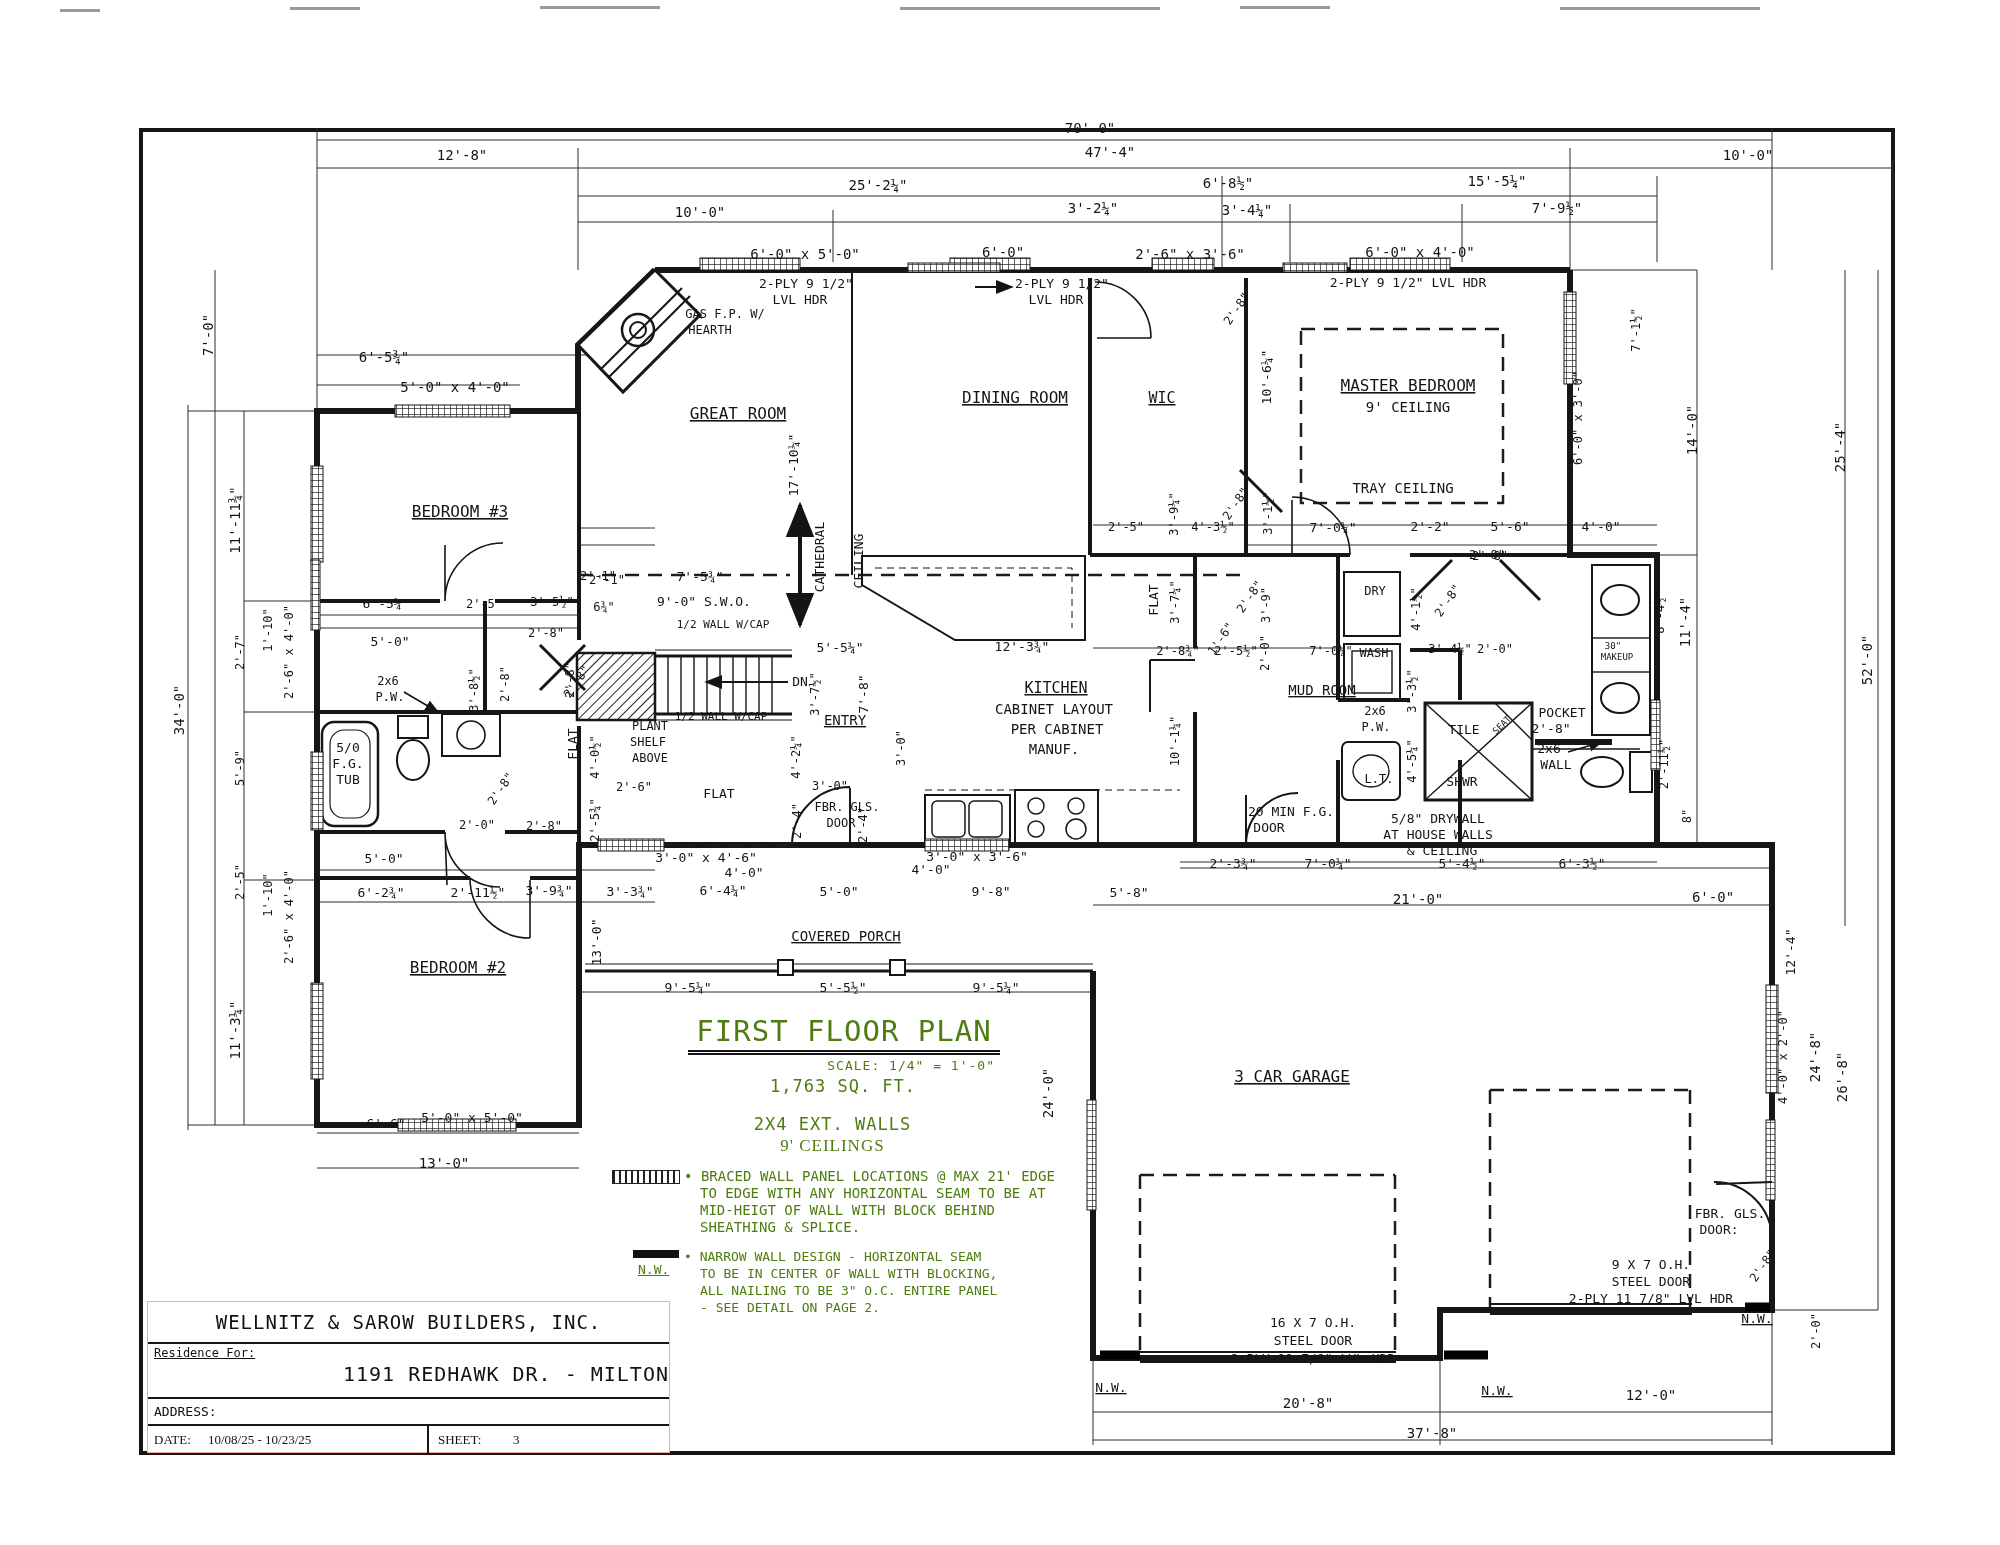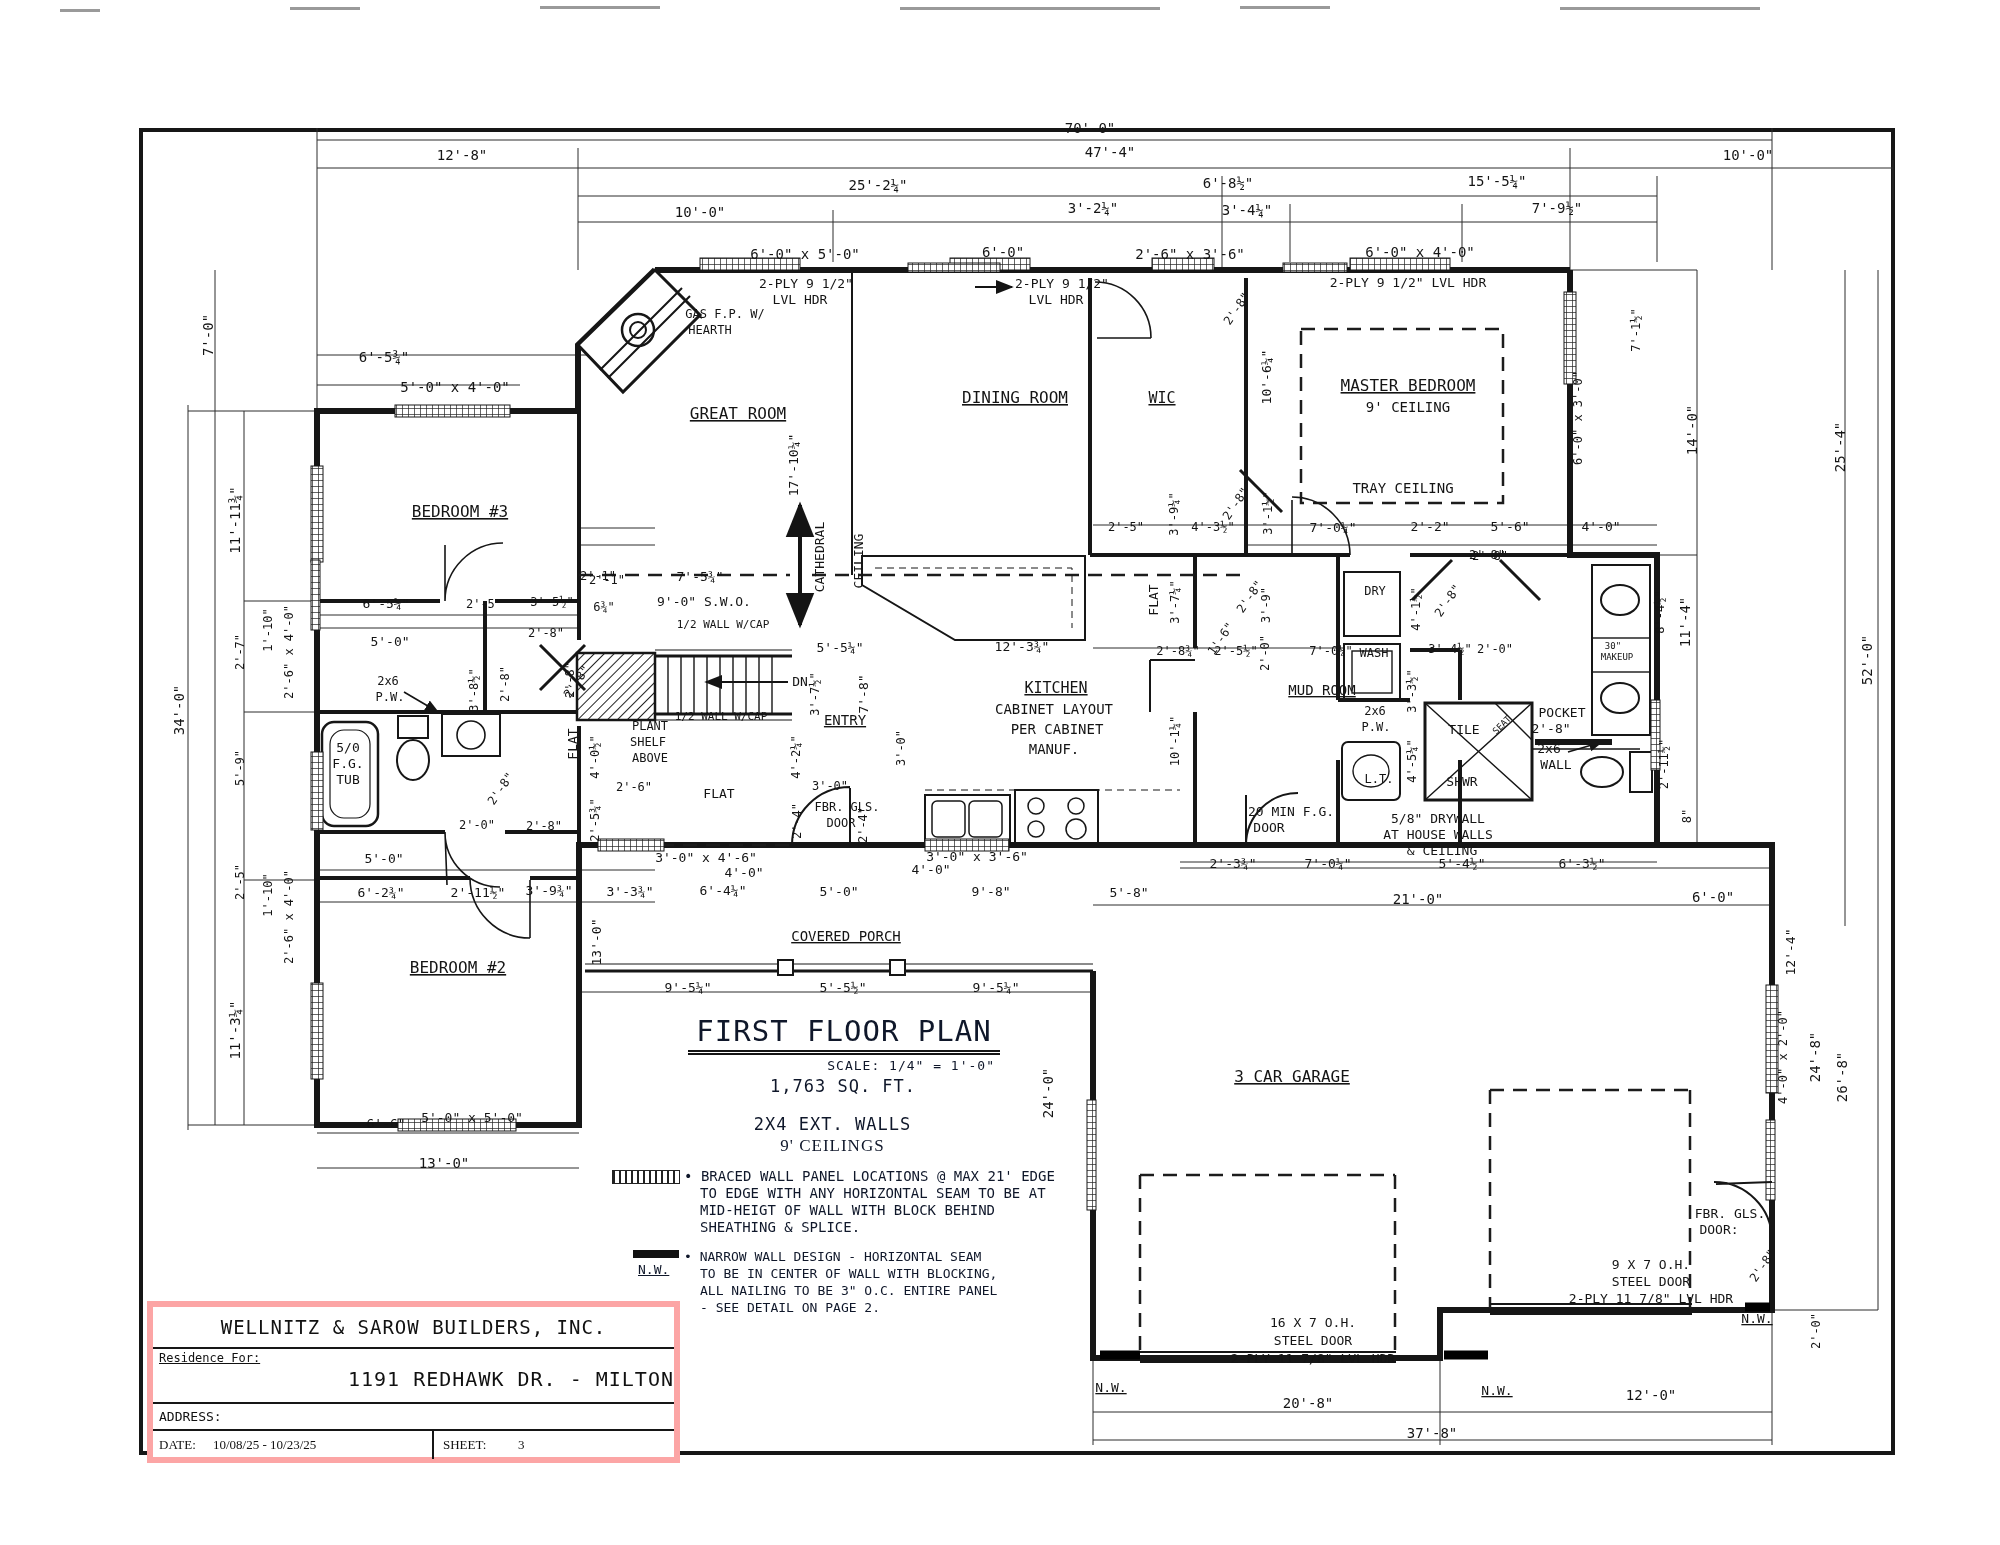--- a/index.html
+++ b/index.html
@@ -1,22 +1,22 @@
 <!DOCTYPE html>
 <html><head>
 <meta charset="utf-8">
 <style>
   html,body{margin:0;padding:0;background:#ffffff;}
   #sheet{position:relative;width:2000px;height:1545px;background:#ffffff;overflow:hidden;
          font-family:"DejaVu Sans Mono",monospace;color:#111;}
   svg{position:absolute;left:0;top:0;}
   .lbl{font-family:"DejaVu Sans Mono",monospace;fill:#141414;text-anchor:middle;}
   .u{text-decoration:underline;}
-  .ov{position:absolute;color:#0f172a;}
-  .tb-box{position:absolute;border:6px solid #fca5a5;background:#fff;}
+  .ov{position:absolute;color:#4d7c0f;}
+  .tb-box{position:absolute;border:1px solid #fca5a5;background:#fff;}
   .tb-row{position:absolute;border-top:2px solid #161616;left:0;right:0;}
   .center{text-align:center;}
   .note-line{display:block;line-height:17px;}
   #plan-title-wrap{letter-spacing:1px;}
 </style>
 </head>
 <body>
 <div id="sheet">
 
 <svg width="2000" height="1545" viewBox="0 0 2000 1545">

